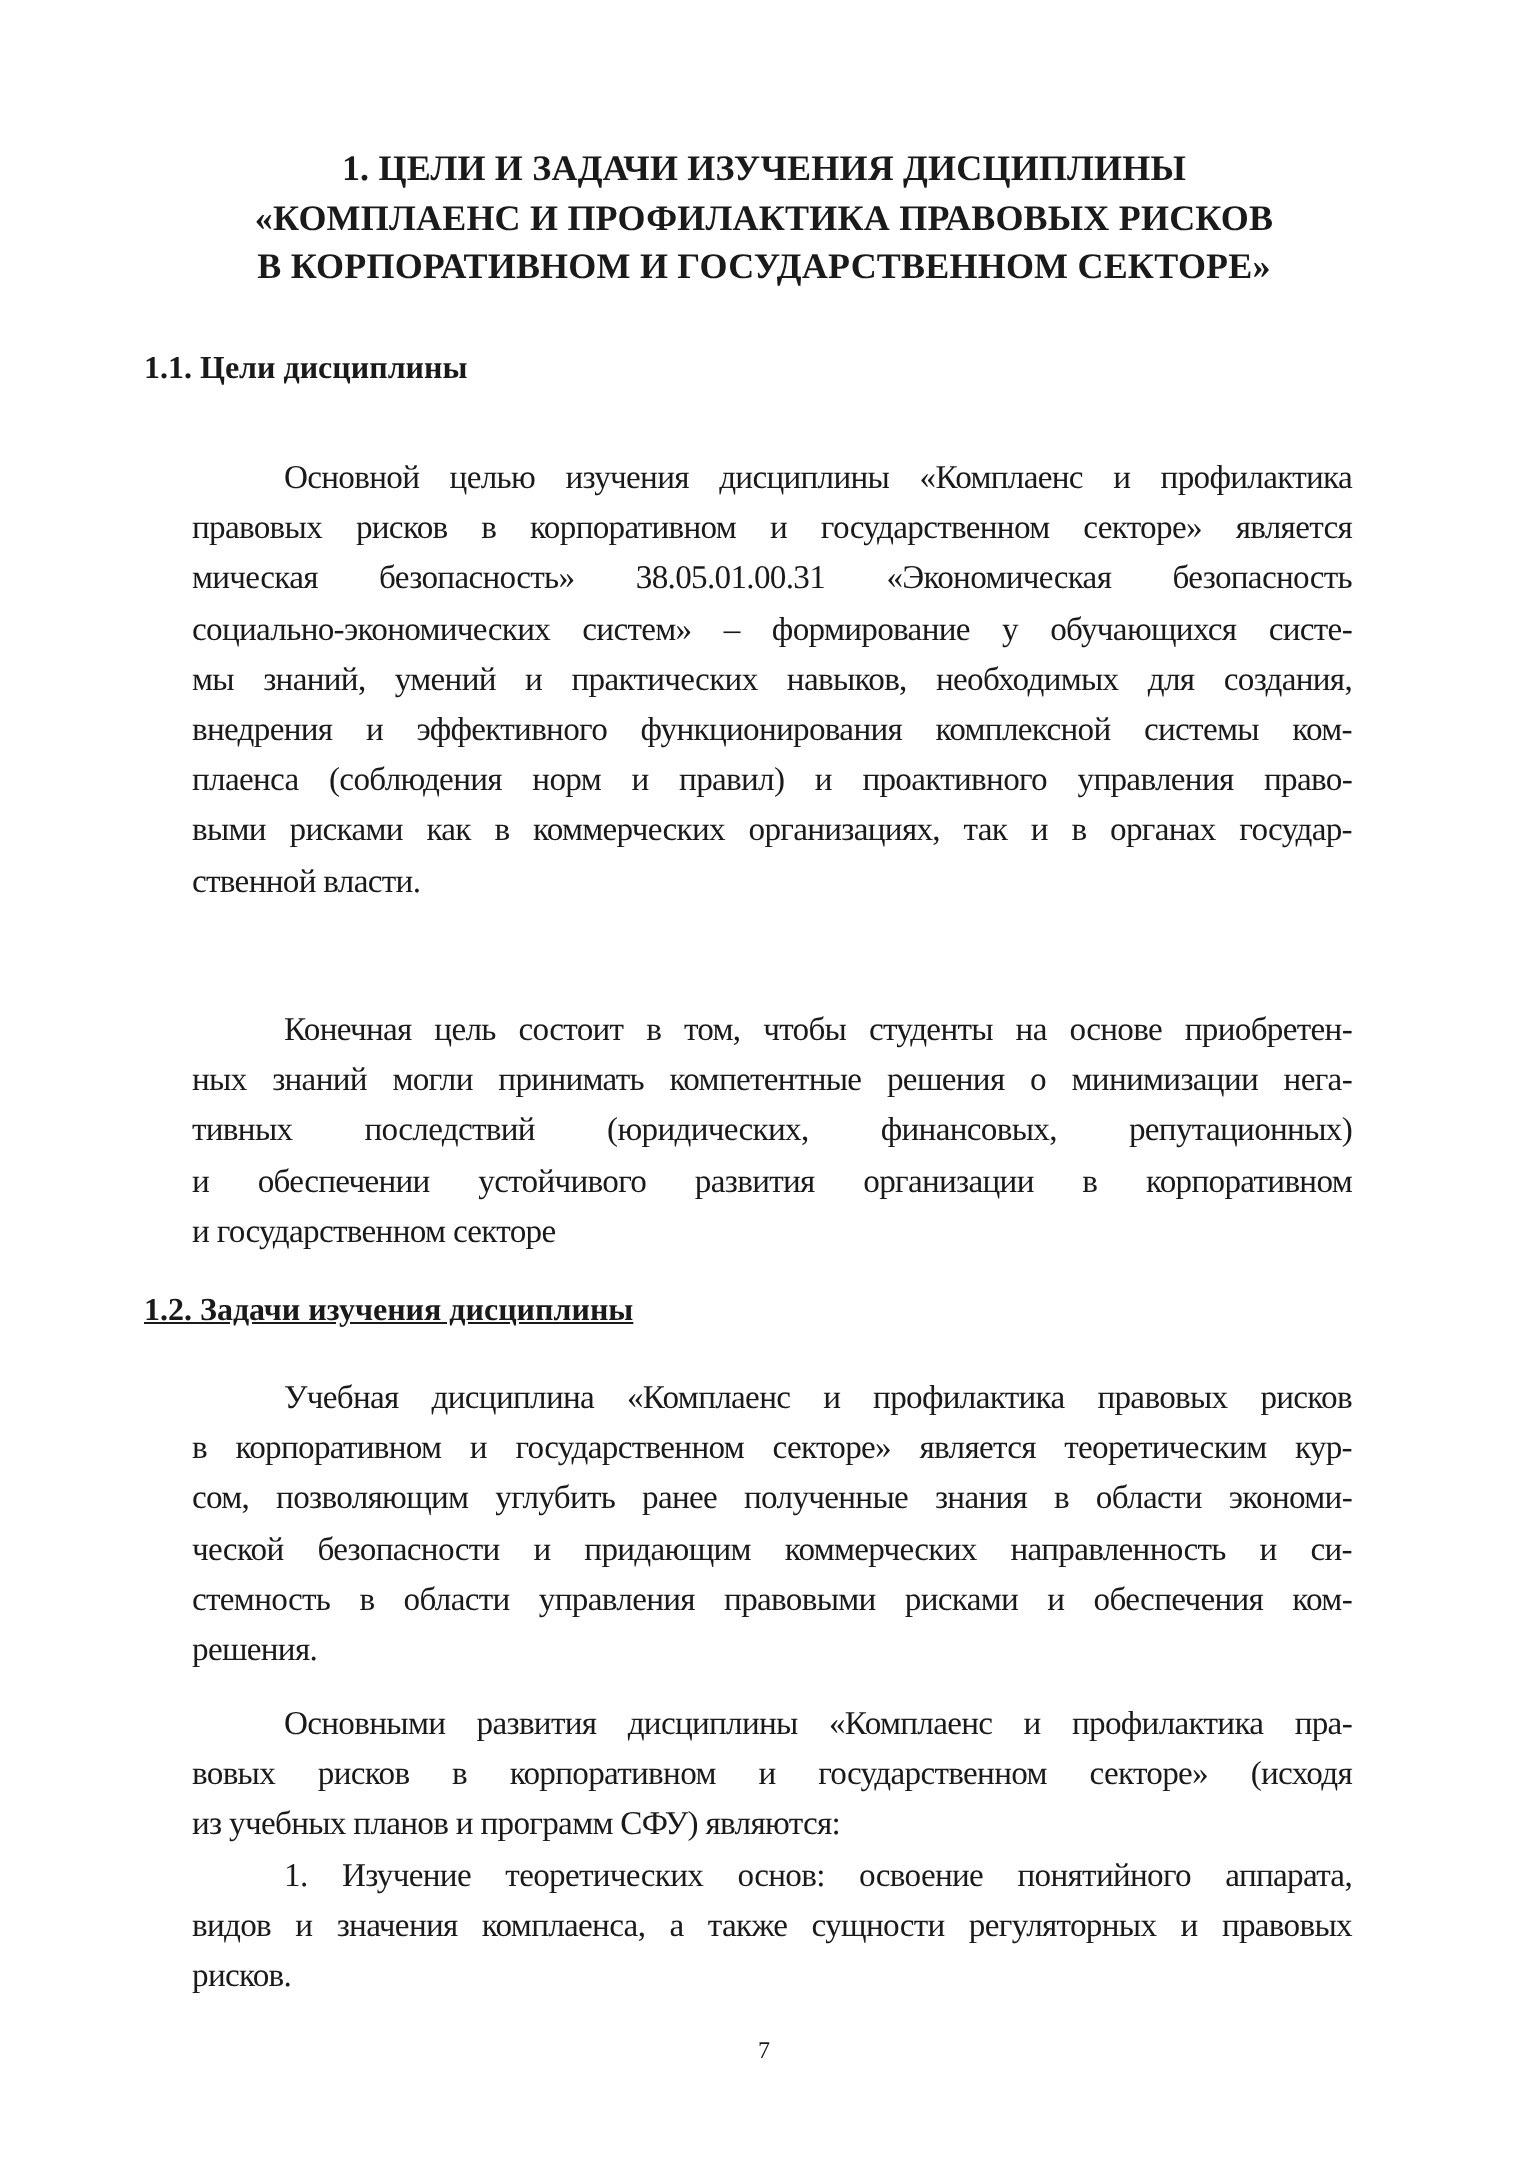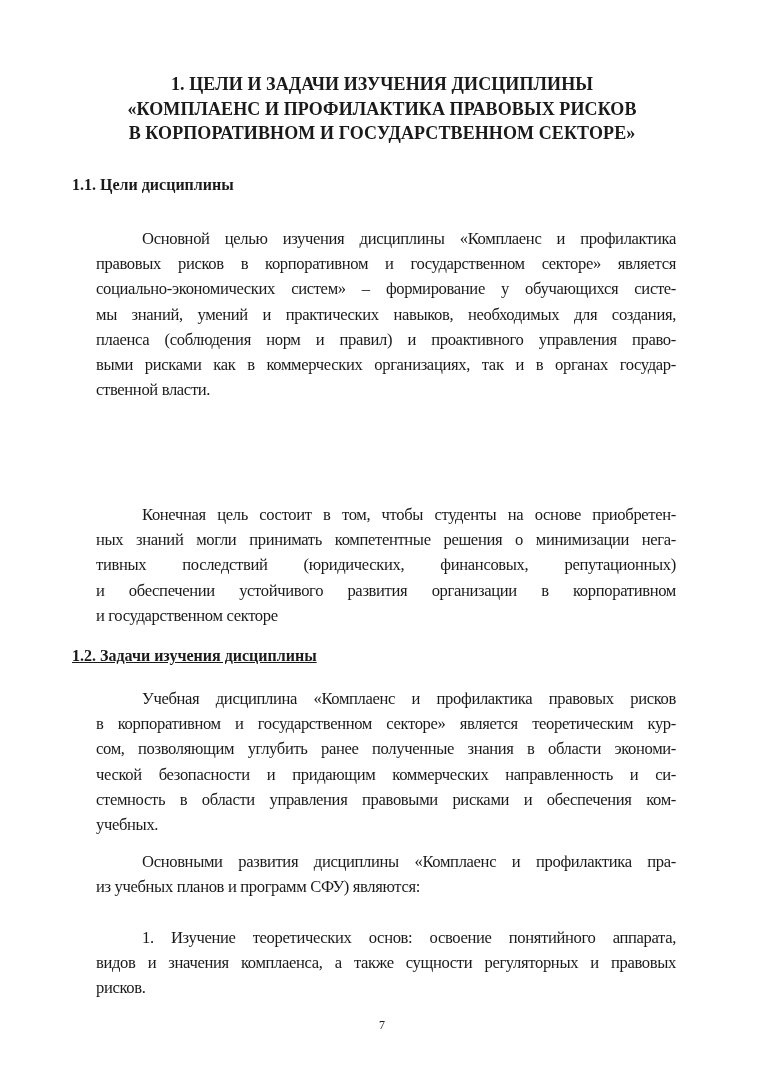--- a/index.html
+++ b/index.html
@@ -93,22 +93,24 @@
     <span>1. ЦЕЛИ И ЗАДАЧИ ИЗУЧЕНИЯ ДИСЦИПЛИНЫ</span>
     <span>«КОМПЛАЕНС И ПРОФИЛАКТИКА ПРАВОВЫХ РИСКОВ</span>
     <span>В КОРПОРАТИВНОМ И ГОСУДАРСТВЕННОМ СЕКТОРЕ»</span>
   </h1>
 
   <h2 class="section-title s11">1.1. Цели дисциплины</h2>
 
   <p class="para p1">
     <span class="ln indent">Основной целью изучения дисциплины «Комплаенс и профилактика</span>
     <span class="ln">правовых рисков в корпоративном и государственном секторе» является</span>
+    <span class="ln">мическая безопасность» 38.05.01.00.31 «Экономическая безопасность</span>
     <span class="ln">социально-экономических систем» – формирование у обучающихся систе-</span>
     <span class="ln">мы знаний, умений и практических навыков, необходимых для создания,</span>
+    <span class="ln">внедрения и эффективного функционирования комплексной системы ком-</span>
     <span class="ln">плаенса (соблюдения норм и правил) и проактивного управления право-</span>
     <span class="ln">выми рисками как в коммерческих организациях, так и в органах государ-</span>
     <span class="ln last">ственной власти.</span>
   </p>
 
   <p class="para p2">
     <span class="ln indent">Конечная цель состоит в том, чтобы студенты на основе приобретен-</span>
     <span class="ln">ных знаний могли принимать компетентные решения о минимизации нега-</span>
     <span class="ln">тивных последствий (юридических, финансовых, репутационных)</span>
     <span class="ln">и обеспечении устойчивого развития организации в корпоративном</span>
@@ -116,25 +118,26 @@
   </p>
 
   <h2 class="section-title s12">1.2. Задачи изучения дисциплины</h2>
 
   <p class="para p3">
     <span class="ln indent">Учебная дисциплина «Комплаенс и профилактика правовых рисков</span>
     <span class="ln">в корпоративном и государственном секторе» является теоретическим кур-</span>
     <span class="ln">сом, позволяющим углубить ранее полученные знания в области экономи-</span>
     <span class="ln">ческой безопасности и придающим коммерческих направленность и си-</span>
     <span class="ln">стемность в области управления правовыми рисками и обеспечения ком-</span>
-    <span class="ln last">учебных.</span>
+    <span class="ln last">решения.</span>
   </p>
 
   <p class="para p4">
     <span class="ln indent">Основными развития дисциплины «Комплаенс и профилактика пра-</span>
+    <span class="ln">вовых рисков в корпоративном и государственном секторе» (исходя</span>
     <span class="ln last">из учебных планов и программ СФУ) являются:</span>
   </p>
 
   <p class="para p5">
     <span class="ln indent">1. Изучение теоретических основ: освоение понятийного аппарата,</span>
     <span class="ln">видов и значения комплаенса, а также сущности регуляторных и правовых</span>
     <span class="ln last">рисков.</span>
   </p>
 
   <div class="page-number">7</div>

